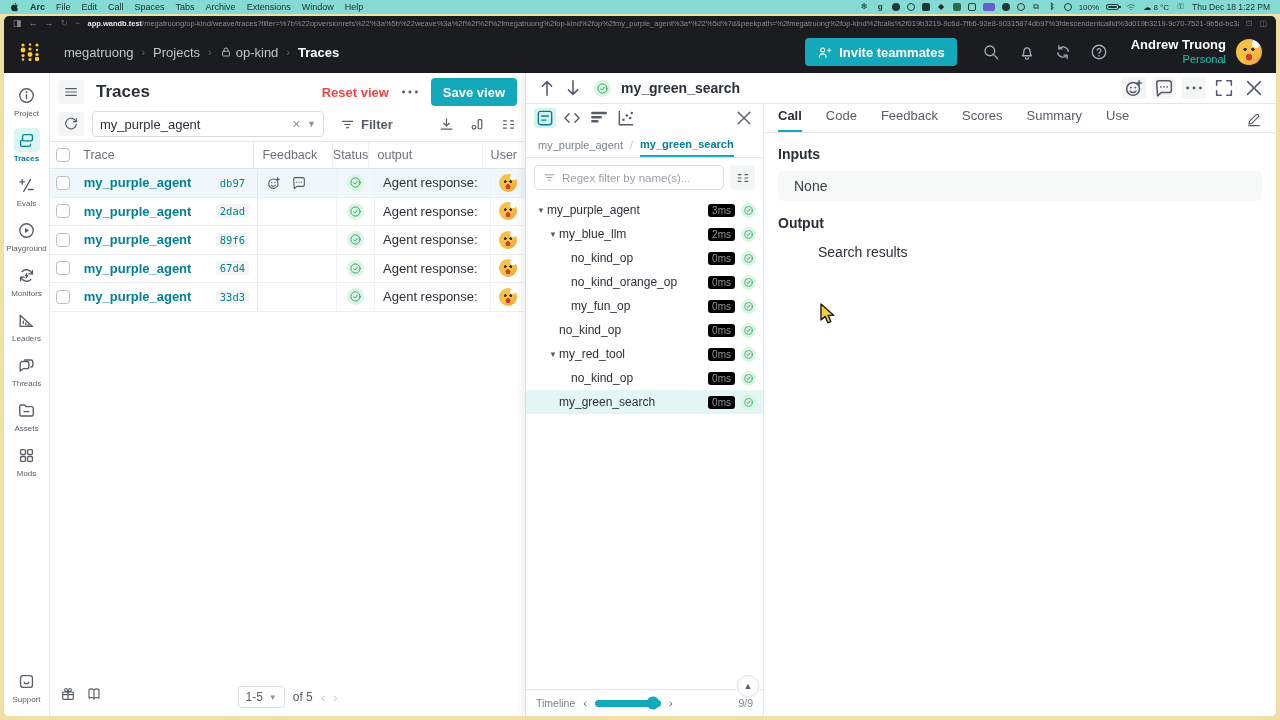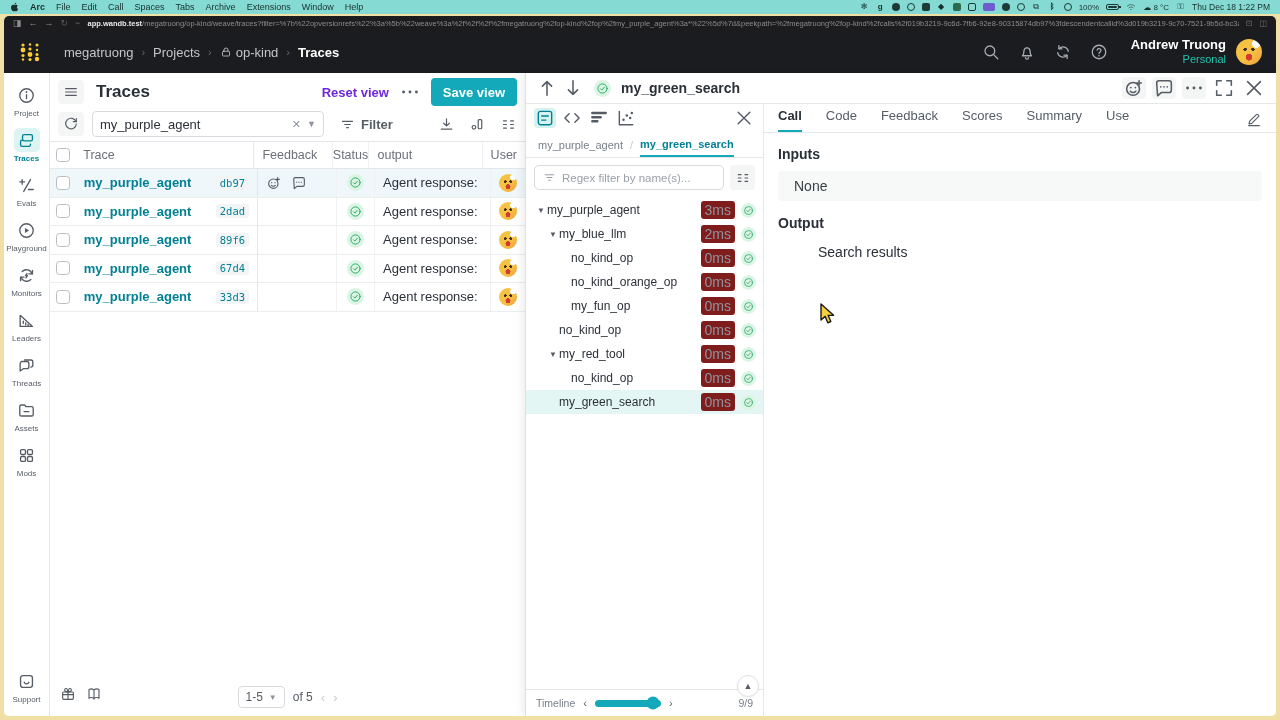--- a/index.html
+++ b/index.html
@@ -95,21 +95,21 @@
 
   
   .traces-panel { width:475px; flex:none; display:flex; flex-direction:column; min-height:0; }
   .tp-row { display:flex; align-items:center; padding:0 8px; gap:8px; flex:none; }
   .tp-head { height:34px; padding-top:4px; }
   .sq-btn { width:26px; height:24px; border-radius:4px; background:#F4F5F5; color:#565C66;
             display:flex; align-items:center; justify-content:center; cursor:pointer; flex:none; }
   .sq-btn .ic { width:16px; height:16px; }
   .tp-title { font-size:17px; font-weight:bold; color:#2B3038; margin-left:4px; }
   .tp-actions { margin-left:auto; display:flex; align-items:center; gap:10px; }
-  .ghost-btn { font-size:13px; font-weight:bold; color:#6d28d9; background:none; border:none;
+  .ghost-btn { font-size:13px; font-weight:bold; color:#ef4444; background:none; border:none;
                font-family:inherit; cursor:pointer; }
   .kebab-btn { width:22px; height:22px; border-radius:4px; color:#565C66; display:flex;
                align-items:center; justify-content:center; cursor:pointer; }
   .save-btn { height:28px; background:#13A9BA; color:#fff; border:none; border-radius:4px;
               font-size:13px; font-weight:bold; font-family:inherit; padding:0 12px; cursor:pointer; }
   .tp-controls { height:34px; }
   .op-combo { height:26px; flex:none; width:232px; border:1px solid #D8DADD; border-radius:4px;
               display:flex; align-items:center; padding:0 7px; gap:6px; font-size:13px; color:#2B3038; }
   .op-combo .val { flex:1; white-space:nowrap; overflow:hidden; }
   .op-combo .x, .op-combo .dd { color:#8E949E; font-size:11px; cursor:pointer; }
@@ -189,21 +189,21 @@
   .regex-box .ic { width:13px; height:13px; flex:none; }
   .regex-box input { border:none; outline:none; width:100%; font-size:11.5px; font-family:inherit;
                      background:transparent; }
   .regex-box input::placeholder { color:#9BA1A9; }
   .tree { flex:1; min-height:0; overflow:hidden; padding-top:1px; }
   .tree-row { height:24px; display:flex; align-items:center; font-size:12px; color:#2B3038;
               padding-right:7px; cursor:pointer; }
   .tree-row.sel { background:#E4F6F4; }
   .tr-chev { width:12px; font-size:8px; color:#565C66; flex:none; text-align:center; }
   .tr-label { white-space:nowrap; overflow:hidden; }
-  .tr-ms { margin-left:auto; font-size:14px; color:#8E949E; background:#7f1d1d; border-radius:3px;
+  .tr-ms { margin-left:auto; font-size:10px; color:#8E949E; background:#000000; border-radius:3px;
            padding:1px 4px; flex:none; }
   .tr-status { width:15px; height:15px; border-radius:50%; background:#DCF4E3; color:#1FA863;
                display:flex; align-items:center; justify-content:center; margin-left:6px; flex:none; }
   .tr-status .ic { width:11px; height:11px; }
   .timeline { height:27px; border-top:1px solid #E4E6E9; display:flex; align-items:center; gap:8px;
               padding:0 10px; font-size:10.5px; color:#79808A; flex:none; position:relative; }
   .tl-collapse { position:absolute; right:4px; top:-15px; width:22px; height:22px; border-radius:50%;
                  background:#fff; border:1px solid #E0E2E5; display:flex; align-items:center;
                  justify-content:center; color:#565C66; font-size:9px; cursor:pointer;
                  box-shadow:0 1px 2px rgba(0,0,0,0.06); }
@@ -320,20 +320,30 @@
             <span class="crumb">Projects</span>
             <span class="crumb-sep">›</span>
             <span class="crumb"><span class="lock-ic ic"><svg viewBox="0 0 24 24" fill="none" stroke="currentColor" stroke-width="2">
                   <rect x="5" y="10.5" width="14" height="9.5" rx="1.8"></rect>
                   <path d="M8 10.5V8a4 4 0 0 1 8 0v2.5"></path>
                 </svg></span>op-kind</span>
             <span class="crumb-sep">›</span>
             <span class="crumb current">Traces</span>
           </span>
         <span class="hdr-spacer"></span>
+        <button class="invite-btn">
+          <span class="ic">
+            <svg viewBox="0 0 24 24">
+                <circle cx="9" cy="8" r="3.2"></circle>
+                <path d="M3.5 19.5c0-3.2 2.4-5.3 5.5-5.3s5.5 2.1 5.5 5.3"></path>
+                <path d="M17 8.5h5M19.5 6v5"></path>
+              </svg>
+          </span>
+          <span>Invite teammates</span>
+        </button>
         <span class="ic hdr-ic">
           <svg viewBox="0 0 24 24">
               <circle cx="10.5" cy="10.5" r="6.5"></circle>
               <path d="M15.5 15.5L21 21"></path>
             </svg>
         </span>
         <span class="ic hdr-ic">
           <svg viewBox="0 0 24 24">
               <path d="M6 17h12c-1.2-1.2-1.8-2-1.8-5 0-3.2-1.6-5.6-4.2-5.6S7.8 8.8 7.8 12c0 3-.6 3.8-1.8 5z"></path>
               <path d="M10 19.5a2 2 0 0 0 4 0"></path>

